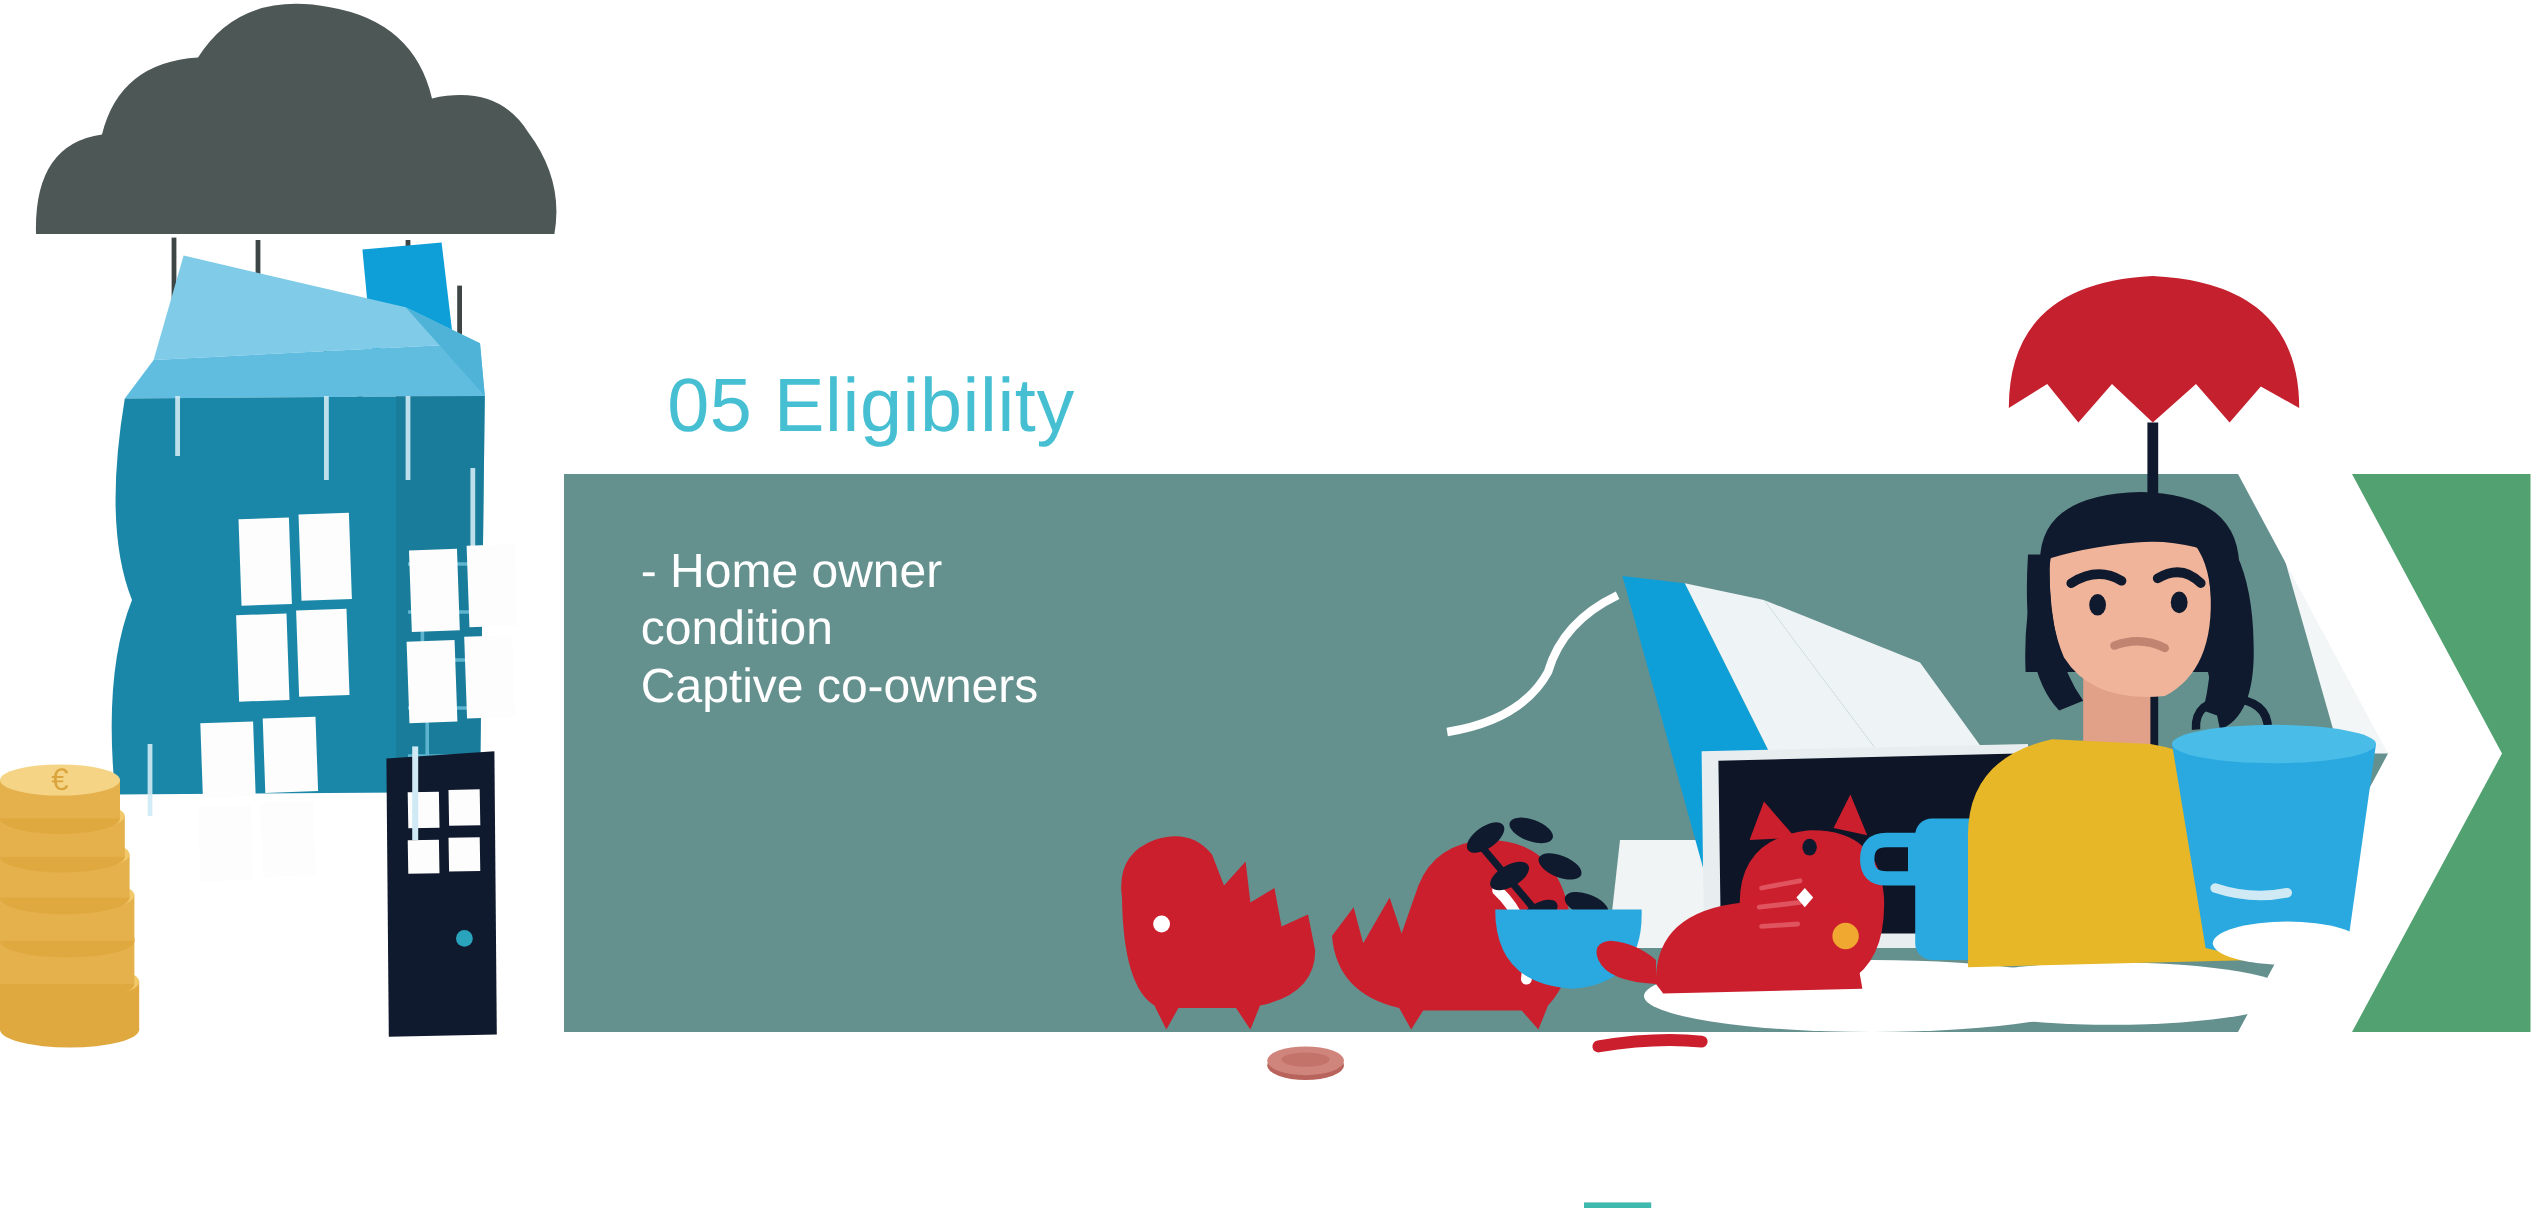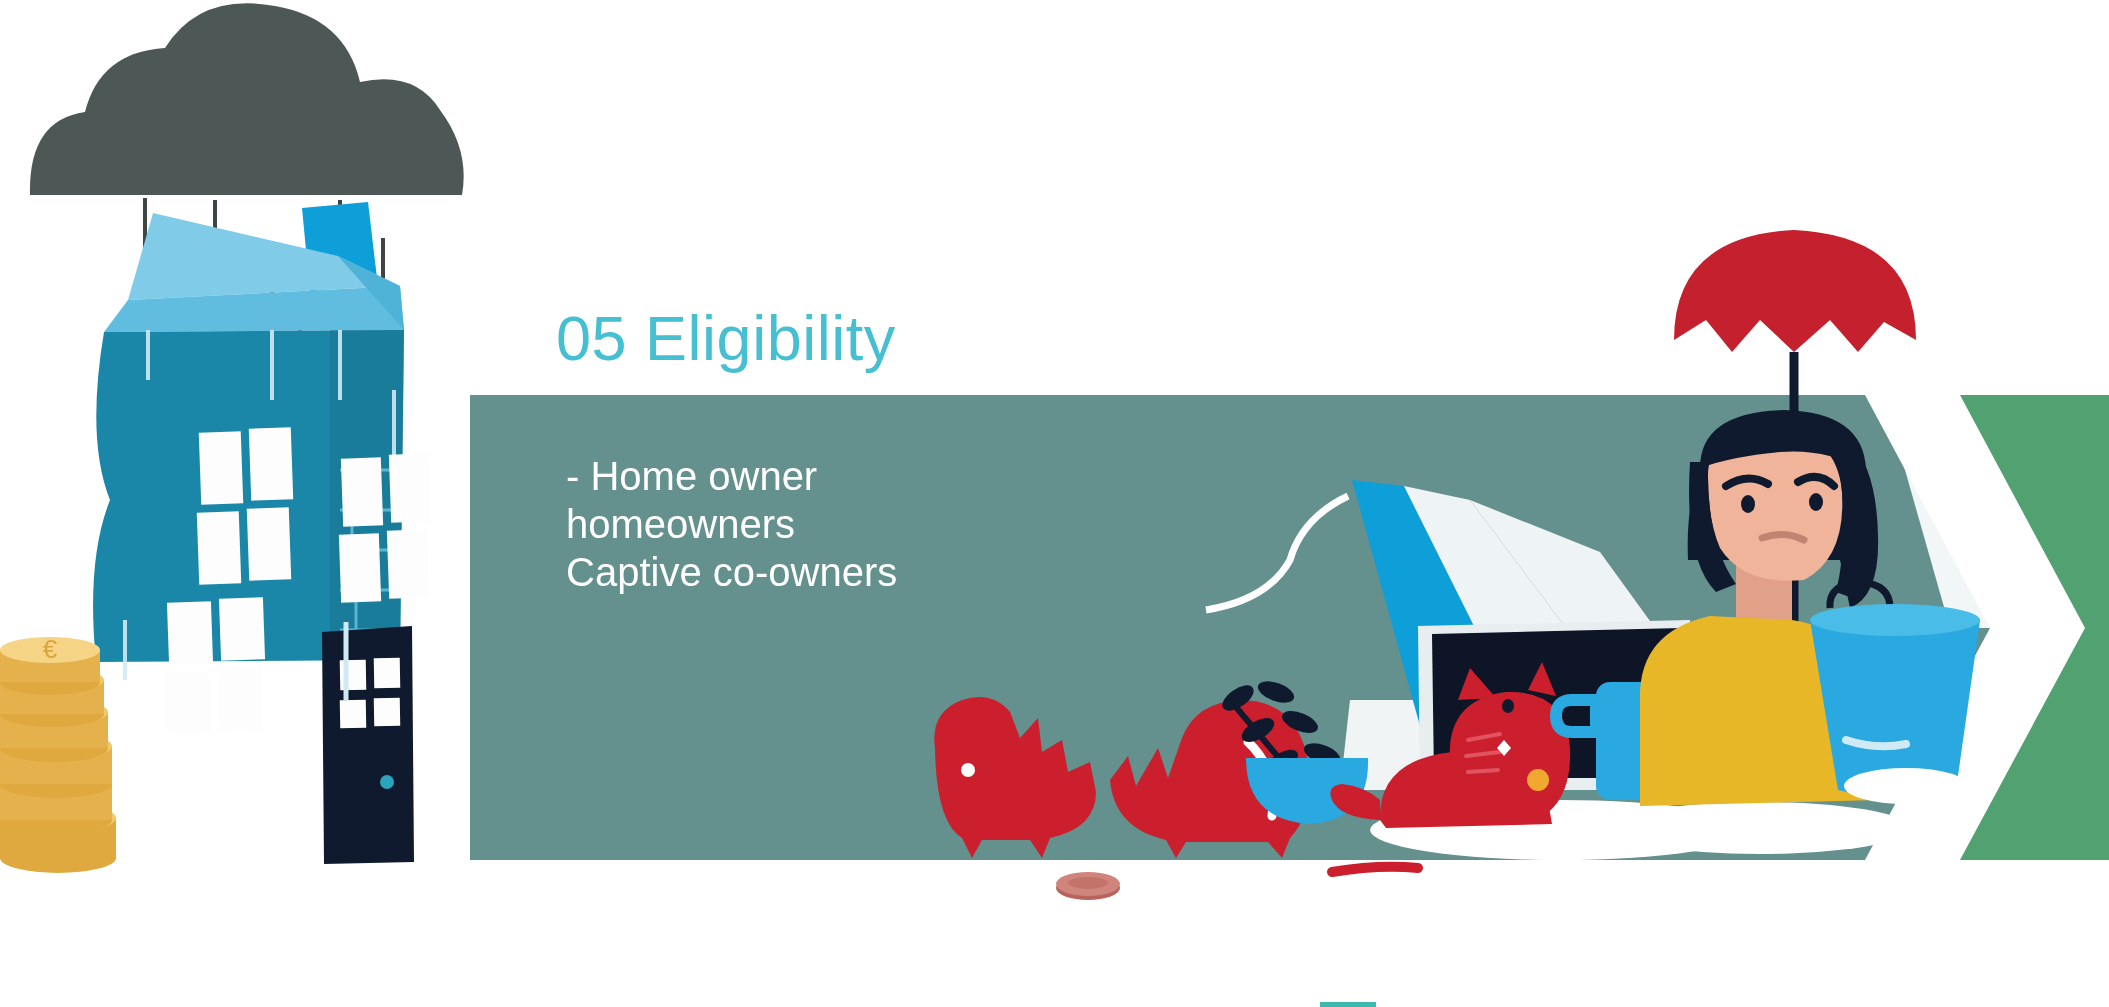--- a/index.html
+++ b/index.html
@@ -47,21 +47,20 @@
   
   #body-text {
     position: absolute;
     left: 534px;
     top: 452px;
     width: 760px;
     z-index: 45;
     color: #ffffff;
     font-size: 40px;
     line-height: 48px;
-    margin-left: 32px;
   }
   #body-text .tline {
     display: block;
     white-space: nowrap;
   }
 </style>
 </head>
 <body>
 
 <div id="slide">
@@ -325,19 +324,19 @@
 
     <g>
       <ellipse cx="1906" cy="786" rx="62" ry="18" fill="#ffffff"></ellipse>
     </g>
   </svg>
 
   <div id="slide-title">05 Eligibility</div>
 
   <div id="body-text">
     <span class="tline">- Home owner</span>
-    <span class="tline">homeowners</span>
+    <span class="tline">condition</span>
     <span class="tline">Captive co-owners</span>
   </div>
 
   <div style="position:absolute;left:1320px;top:1002px;width:56px;height:5px;background:#3fb9ad;z-index:60;"></div>
 
 </div>
 
 </body></html>

